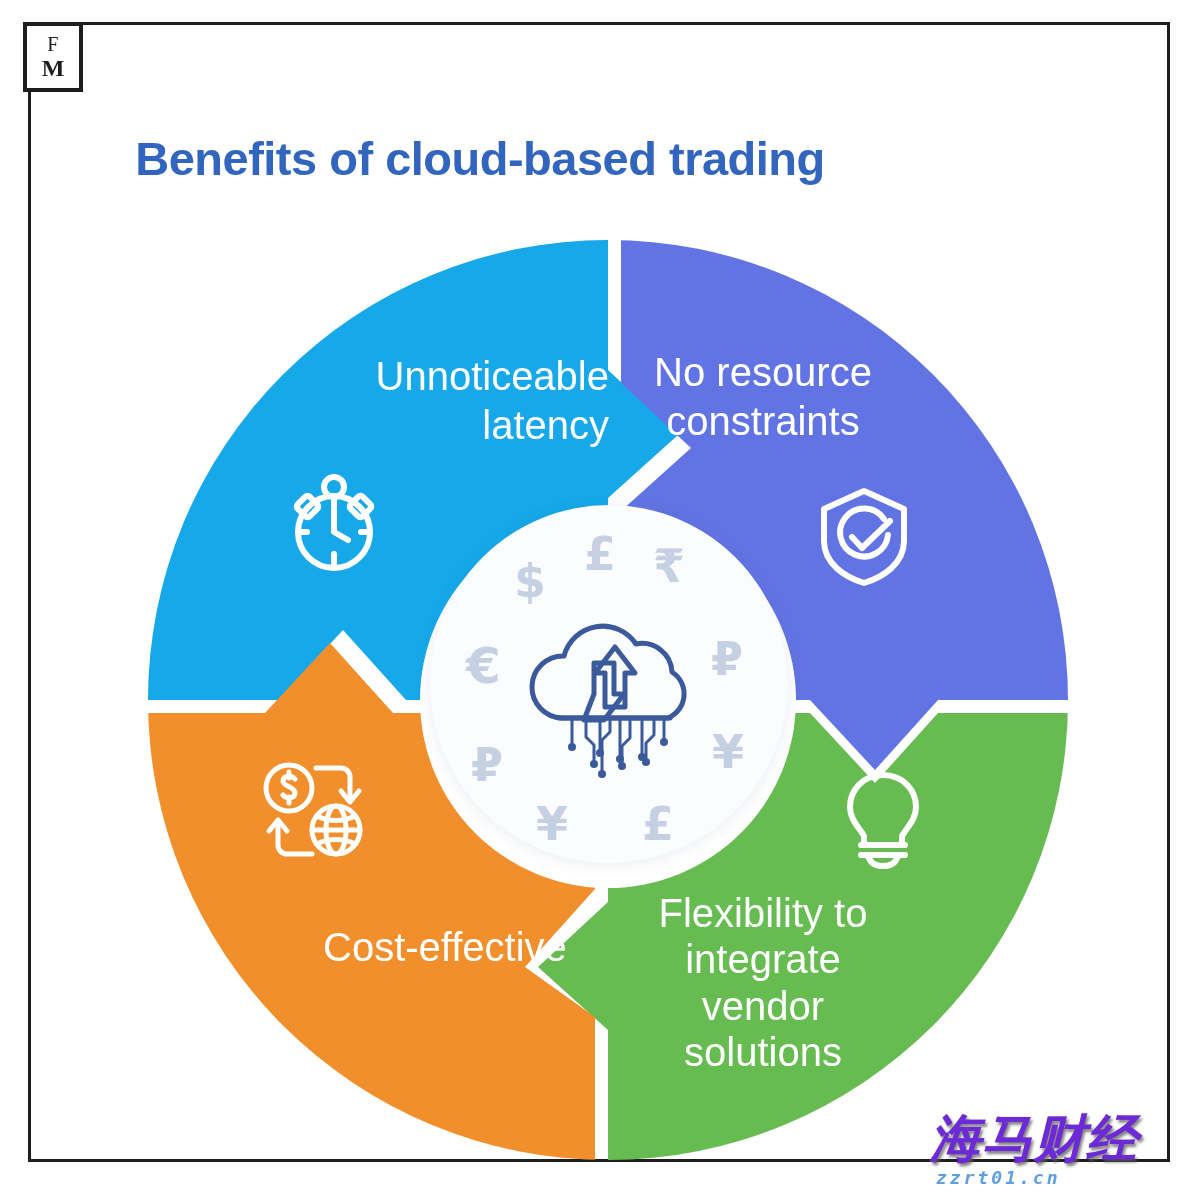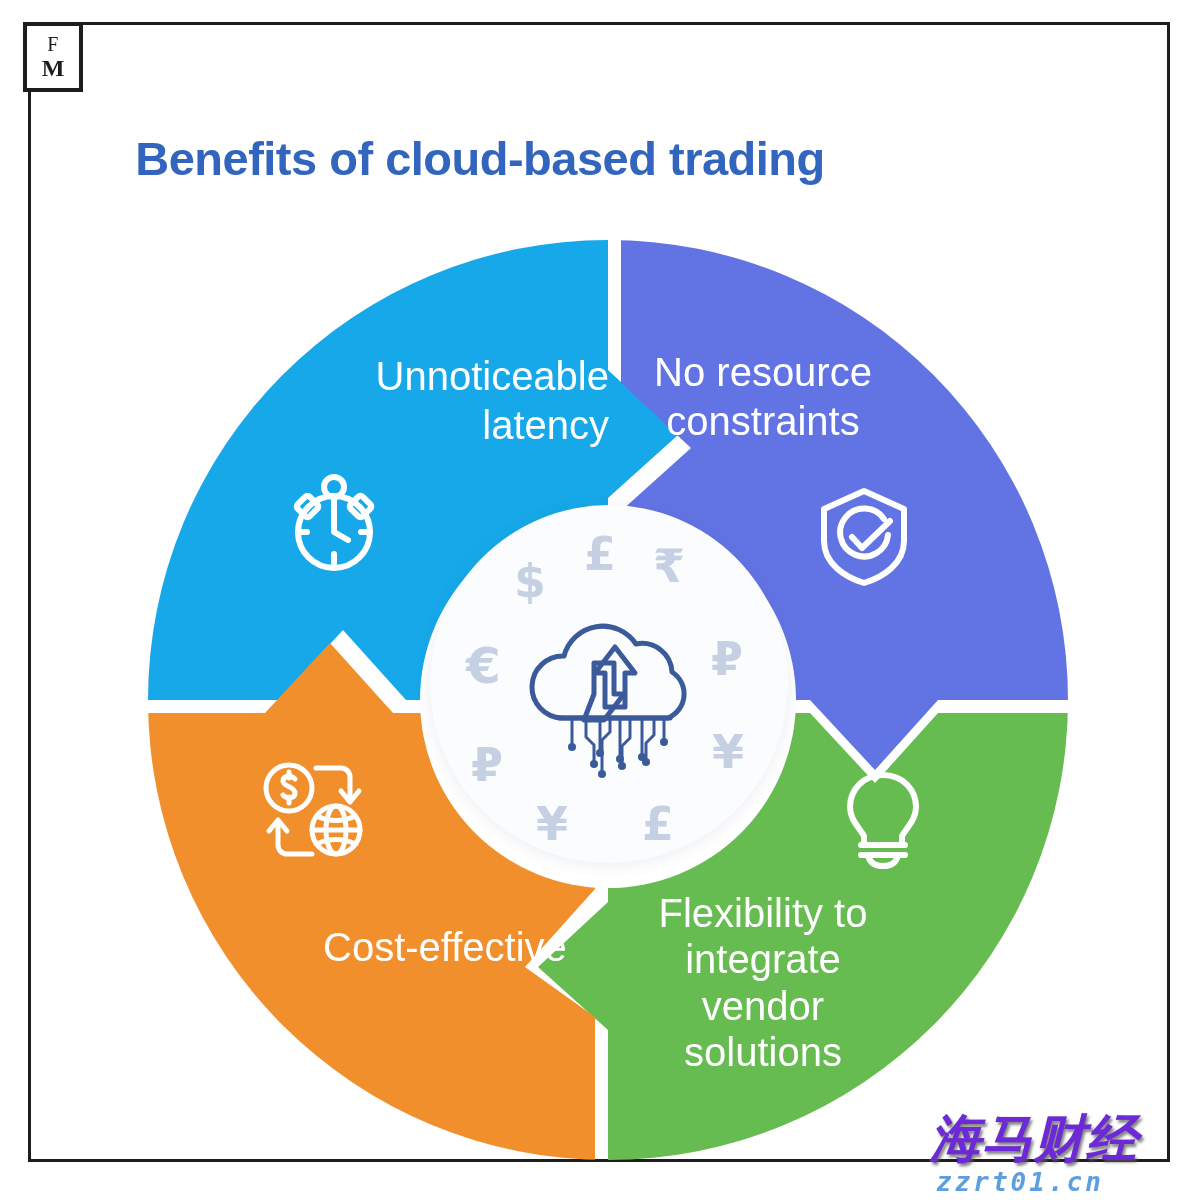--- a/index.html
+++ b/index.html
@@ -200,21 +200,21 @@
     color: #6d28d9;
     letter-spacing: 1px;
     text-shadow: 2px 3px 3px rgba(90,90,90,0.75), 0 0 1px rgba(120,120,120,0.9);
     white-space: nowrap;
   }
   #wm-url {
     position: absolute;
     left: 6px;
     top: 62px;
     font-family: "DejaVu Sans Mono", monospace;
-    font-size: 26px;
+    font-size: 18px;
     font-weight: bold;
     font-style: italic;
     color: #5c9ee0;
     letter-spacing: 3px;
     text-shadow: 1px 1px 1px rgba(255,255,255,0.8);
     white-space: nowrap;
   }
 </style>
 </head>
 <body>

